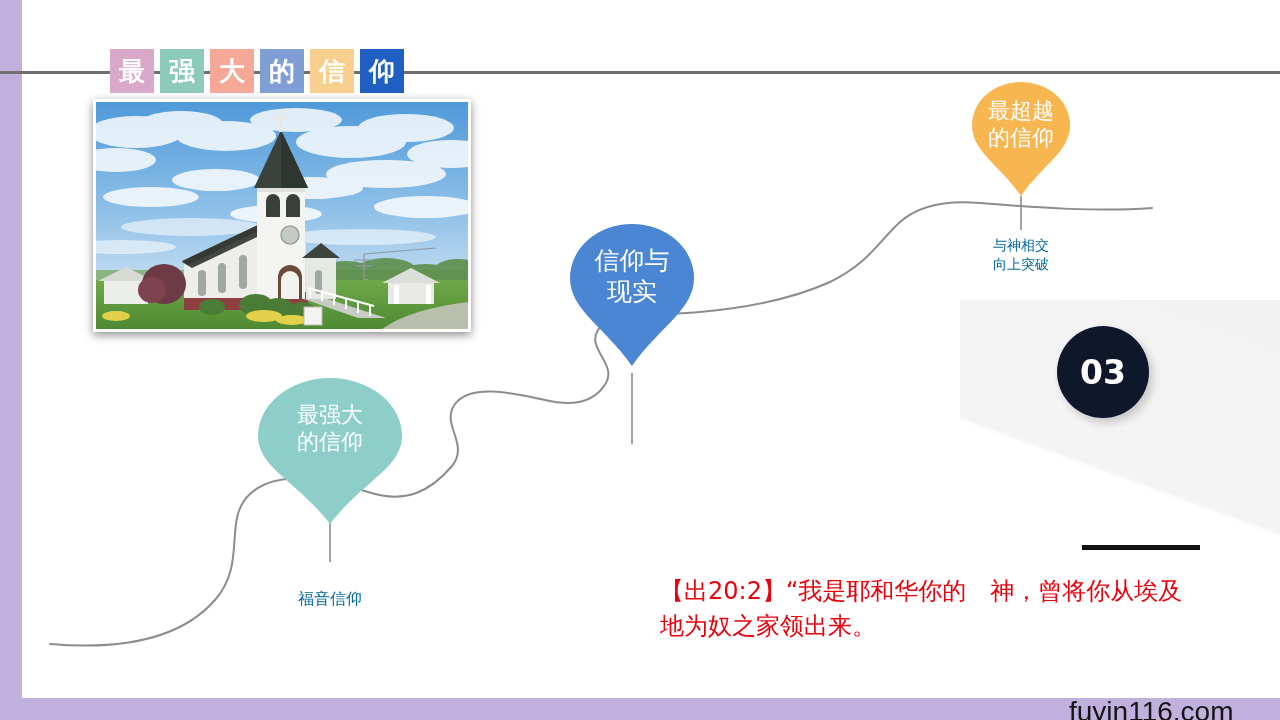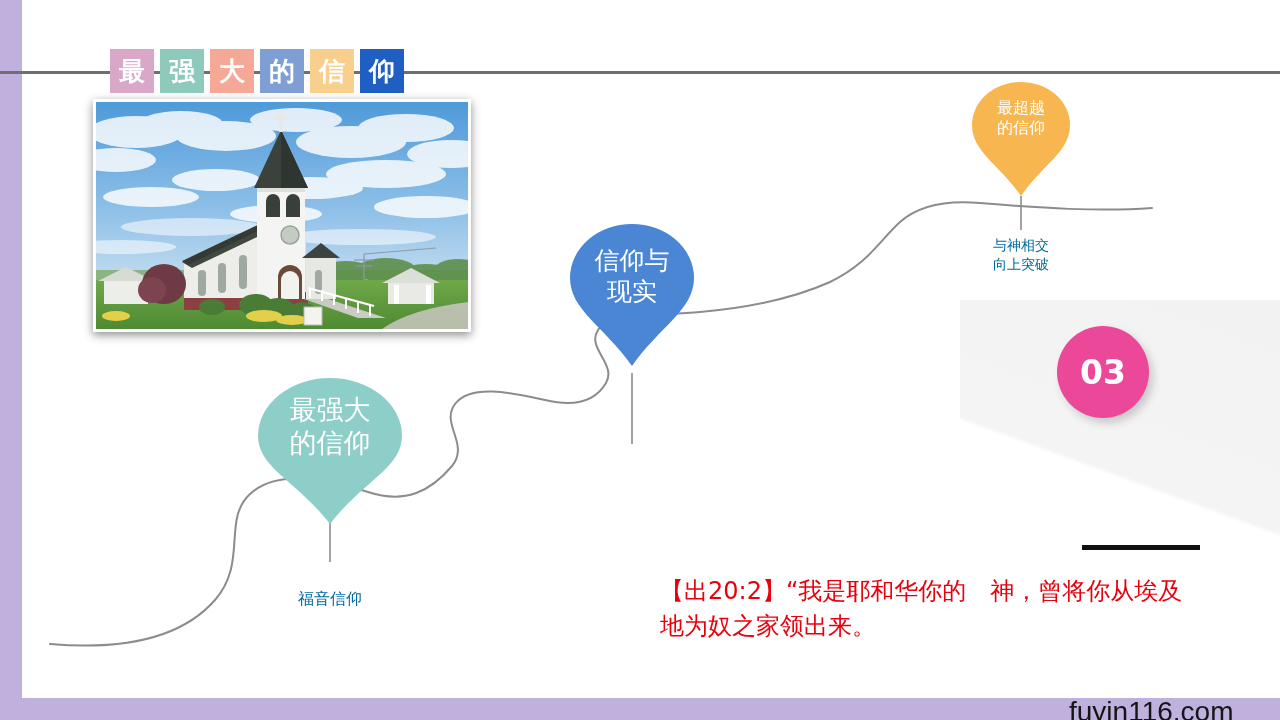--- a/index.html
+++ b/index.html
@@ -381,21 +381,21 @@
 
     <line x1="632" y1="373" x2="632" y2="444" stroke="#8c8c8c" stroke-width="1.6"></line>
 
     <line x1="1021" y1="196" x2="1021" y2="230" stroke="#8c8c8c" stroke-width="1.6"></line>
   </svg>
 
   <div class="pin" style="left:258px; top:378px; width:144px; height:146px;">
     <svg class="pin-shape" width="144" height="146" viewBox="0 0 144 146">
       <path d="M72 146 C 40 104, 0 90, 0 58 A 72 58 0 1 1 144 58 C 144 90, 104 104, 72 146 Z" fill="#8ecec9"></path>
     </svg>
-    <div class="pin-label" style="top:16px; font-size:27px;">
+    <div class="pin-label" style="top:24px; font-size:22px;">
       <div>最强大</div>
       <div>的信仰</div>
     </div>
   </div>
   <div class="pin-caption" style="left:250px; top:588px; width:160px;">
     <div>福音信仰</div>
   </div>
 
   <div class="pin" style="left:570px; top:224px; width:124px; height:142px;">
     <svg class="pin-shape" width="124" height="142" viewBox="0 0 124 142">
@@ -404,31 +404,31 @@
     <div class="pin-label" style="top:22px; font-size:25px;">
       <div>信仰与</div>
       <div>现实</div>
     </div>
   </div>
 
   <div class="pin" style="left:972px; top:82px; width:98px; height:114px;">
     <svg class="pin-shape" width="98" height="114" viewBox="0 0 98 114">
       <path d="M49 114 C 27 82, 0 70, 0 43 A 49 43 0 1 1 98 43 C 98 70, 71 82, 49 114 Z" fill="#f7b64f"></path>
     </svg>
-    <div class="pin-label" style="top:16px; font-size:16px;">
+    <div class="pin-label" style="top:16px; font-size:22px;">
       <div>最超越</div>
       <div>的信仰</div>
     </div>
   </div>
   <div class="pin-caption" style="left:961px; top:236px; width:120px; font-size:14px;">
     <div>与神相交</div>
     <div>向上突破</div>
   </div>
 
-  <div class="num-badge" style="background: #ec4899;">
+  <div class="num-badge" style="background: #0f172a;">
     <span>03</span>
   </div>
 
   <div class="heading-rule" style="background: rgb(17, 17, 17);"></div>
 
   <div class="scripture" style="color: rgb(232, 0, 13);">
     <div>【出20:2】“我是耶和华你的　神，曾将你从埃及</div>
     <div>地为奴之家领出来。</div>
   </div>
 

